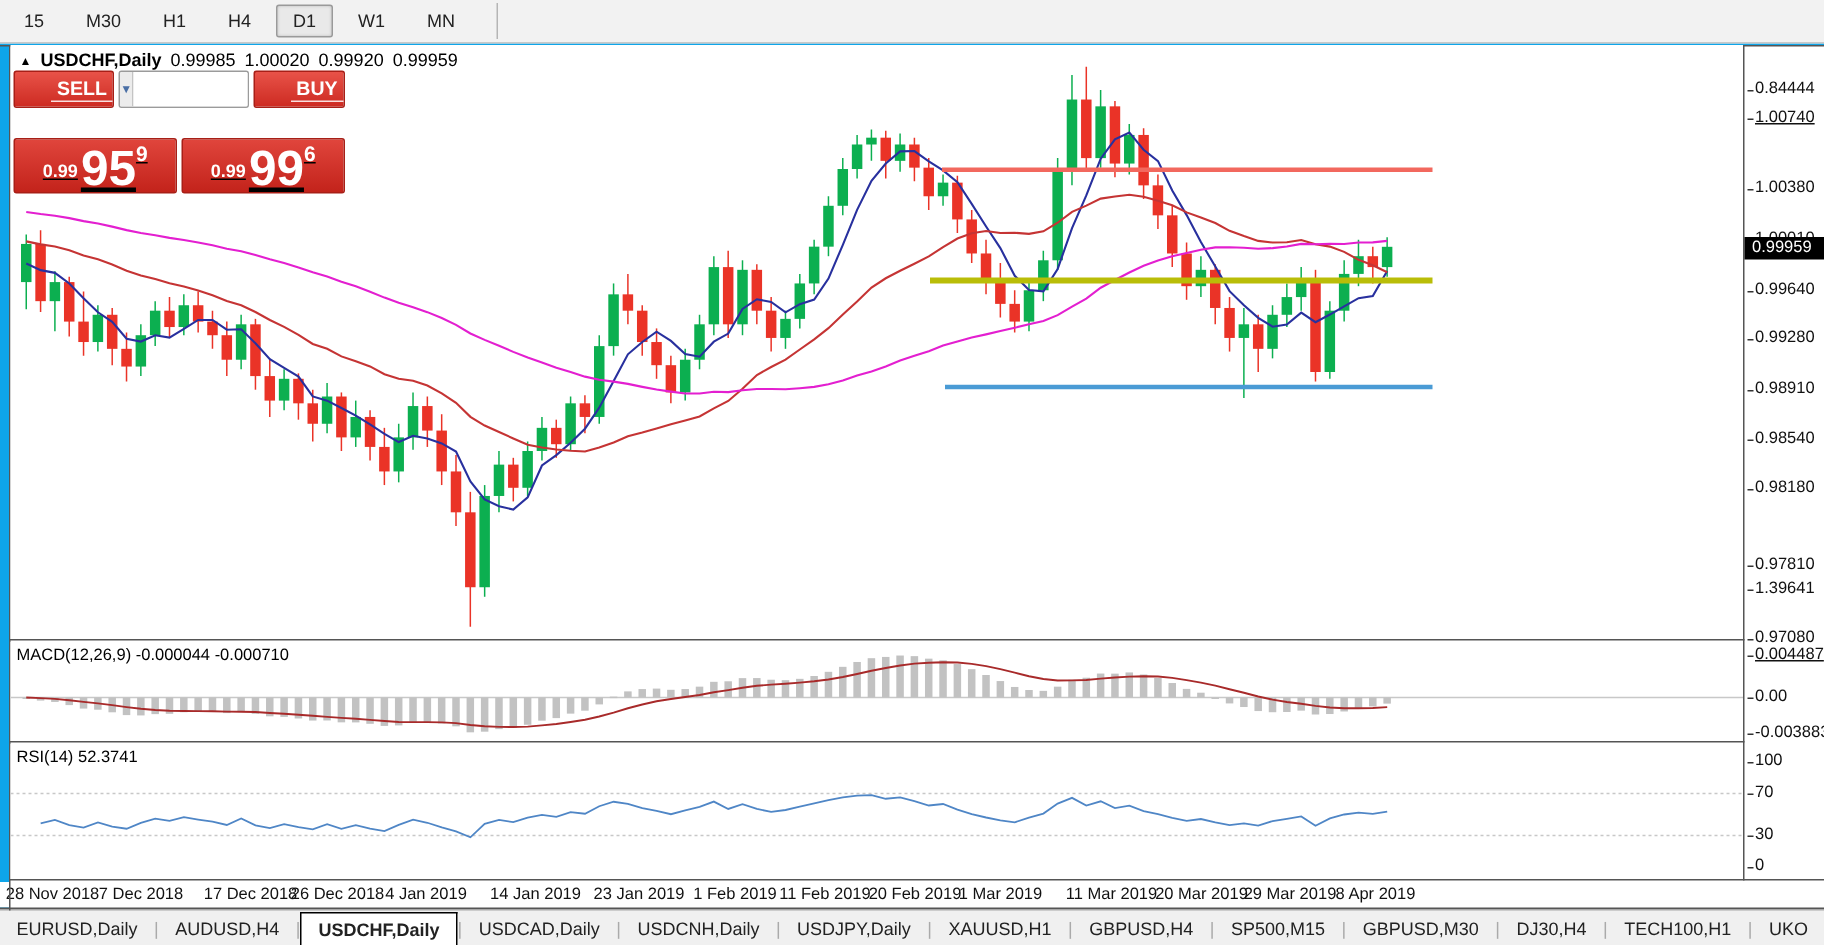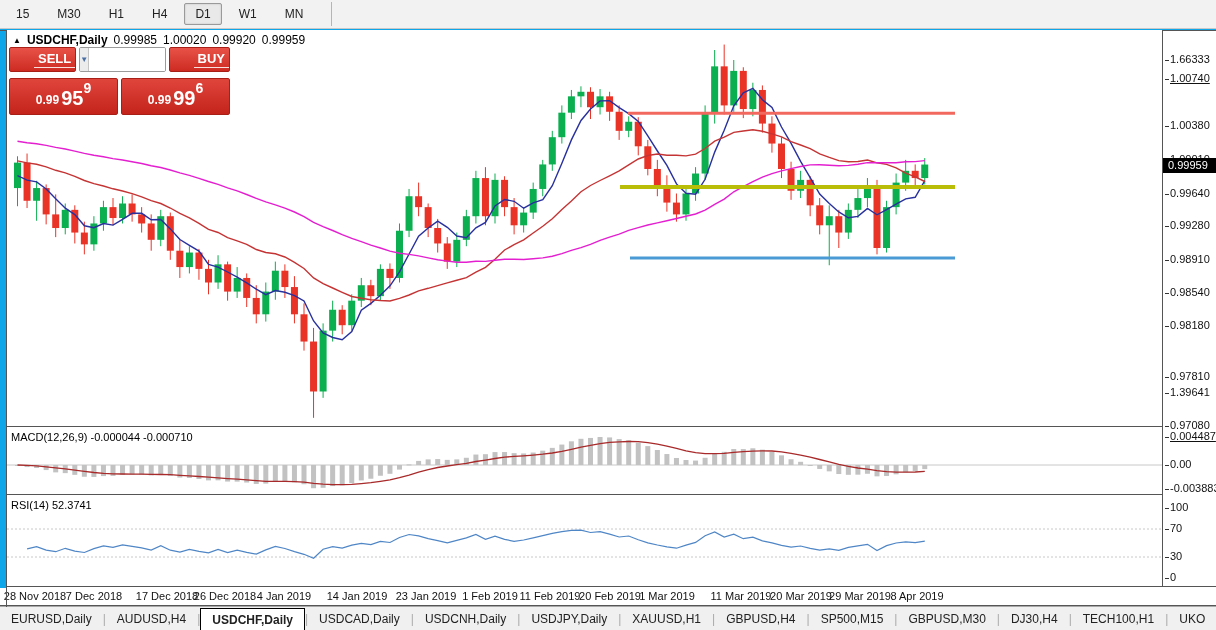--- a/index.html
+++ b/index.html
@@ -34,26 +34,26 @@
   .tp-btn{flex:0 0 61px;background:linear-gradient(#e85248,#cd2b22);color:#fff;font-size:13px;
     font-weight:700;display:flex;align-items:center;justify-content:center;border-radius:2px;
     border:1px solid #a81f17;cursor:pointer;padding-left:24px;}
   .tp-btn span{border-bottom:1px solid rgba(255,255,255,.85);padding:0 4px 1px;}
   #tp-vol{flex:1;display:flex;border:1px solid #9b9b9b;background:#fff;border-radius:2px;overflow:hidden;}
   .spin{width:18px;background:#ececec;border:0;display:flex;align-items:center;justify-content:center;
     color:#4a6fa5;font-size:8px;cursor:pointer;}
   .spin.left{border-right:1px solid #c4c4c4;}
   #vol-input{flex:1;border:0;outline:none;text-align:right;font-size:14px;padding-right:8px;
     font-family:"Liberation Sans",sans-serif;color:#000;}
-  #tp-row2{display:flex;gap:3px;margin-top:6px;}
+  #tp-row2{display:flex;gap:3px;margin-top:20px;text-decoration:underline;}
   .px-box{flex:1;height:37px;background:linear-gradient(#e0453c,#c3231b);color:#fff;border-radius:2px;
     border:1px solid #a81f17;display:flex;align-items:flex-end;justify-content:center;
     padding-bottom:3px;cursor:pointer;}
   .px-pre{font-size:12px;font-weight:700;margin:0 2px 4px 0;}
-  .px-big{font-size:20px;font-weight:700;line-height:26px;}
+  .px-big{font-size:33px;font-weight:700;line-height:26px;}
   .px-sup{font-size:14px;font-weight:700;align-self:flex-start;margin-top:1px;}
 
   
   #right-scale{position:absolute;left:1163px;top:30px;width:53px;height:577px;background:#fff;}
   .sc-label{position:absolute;left:7px;font-size:11px;color:#111;white-space:nowrap;}
   .sc-label::before{content:"";position:absolute;left:-5px;top:7px;width:4px;height:1px;background:#333;}
   #cur-price{position:absolute;left:0;width:53px;height:15px;background:#000;color:#fff;
     font-size:11px;line-height:15px;padding-left:5px;z-index:5;}
 
   .ind-label{position:absolute;left:11px;font-size:11px;color:#000;z-index:4;white-space:nowrap;}
@@ -131,21 +131,21 @@
     <span>MACD(12,26,9)</span>
     <span>-0.000044 -0.000710</span>
   </div>
   <div class="ind-label" style="top:499px">
     <span>RSI(14)</span>
     <span>52.3741</span>
   </div>
 
   <div id="right-scale">
     <div id="cur-price" style="top: 127.534px;">0.99959</div>
-  <div class="sc-label" style="top: 23px;">1.66333</div>
+  <div class="sc-label" style="top: 23px;">0.84444</div>
       <div class="sc-label" style="top: 42px; text-decoration: underline;">1.00740</div>
       <div class="sc-label" style="top: 89.2986px;">1.00380</div>
       <div class="sc-label" style="top: 122.902px;">1.00010</div>
       <div class="sc-label" style="top: 156.505px;">0.99640</div>
       <div class="sc-label" style="top: 189.201px;">0.99280</div>
       <div class="sc-label" style="top: 222.804px;">0.98910</div>
       <div class="sc-label" style="top: 256.407px;">0.98540</div>
       <div class="sc-label" style="top: 289.103px;">0.98180</div>
       <div class="sc-label" style="top: 340px;">0.97810</div>
       <div class="sc-label" style="top: 356.309px;">1.39641</div>

